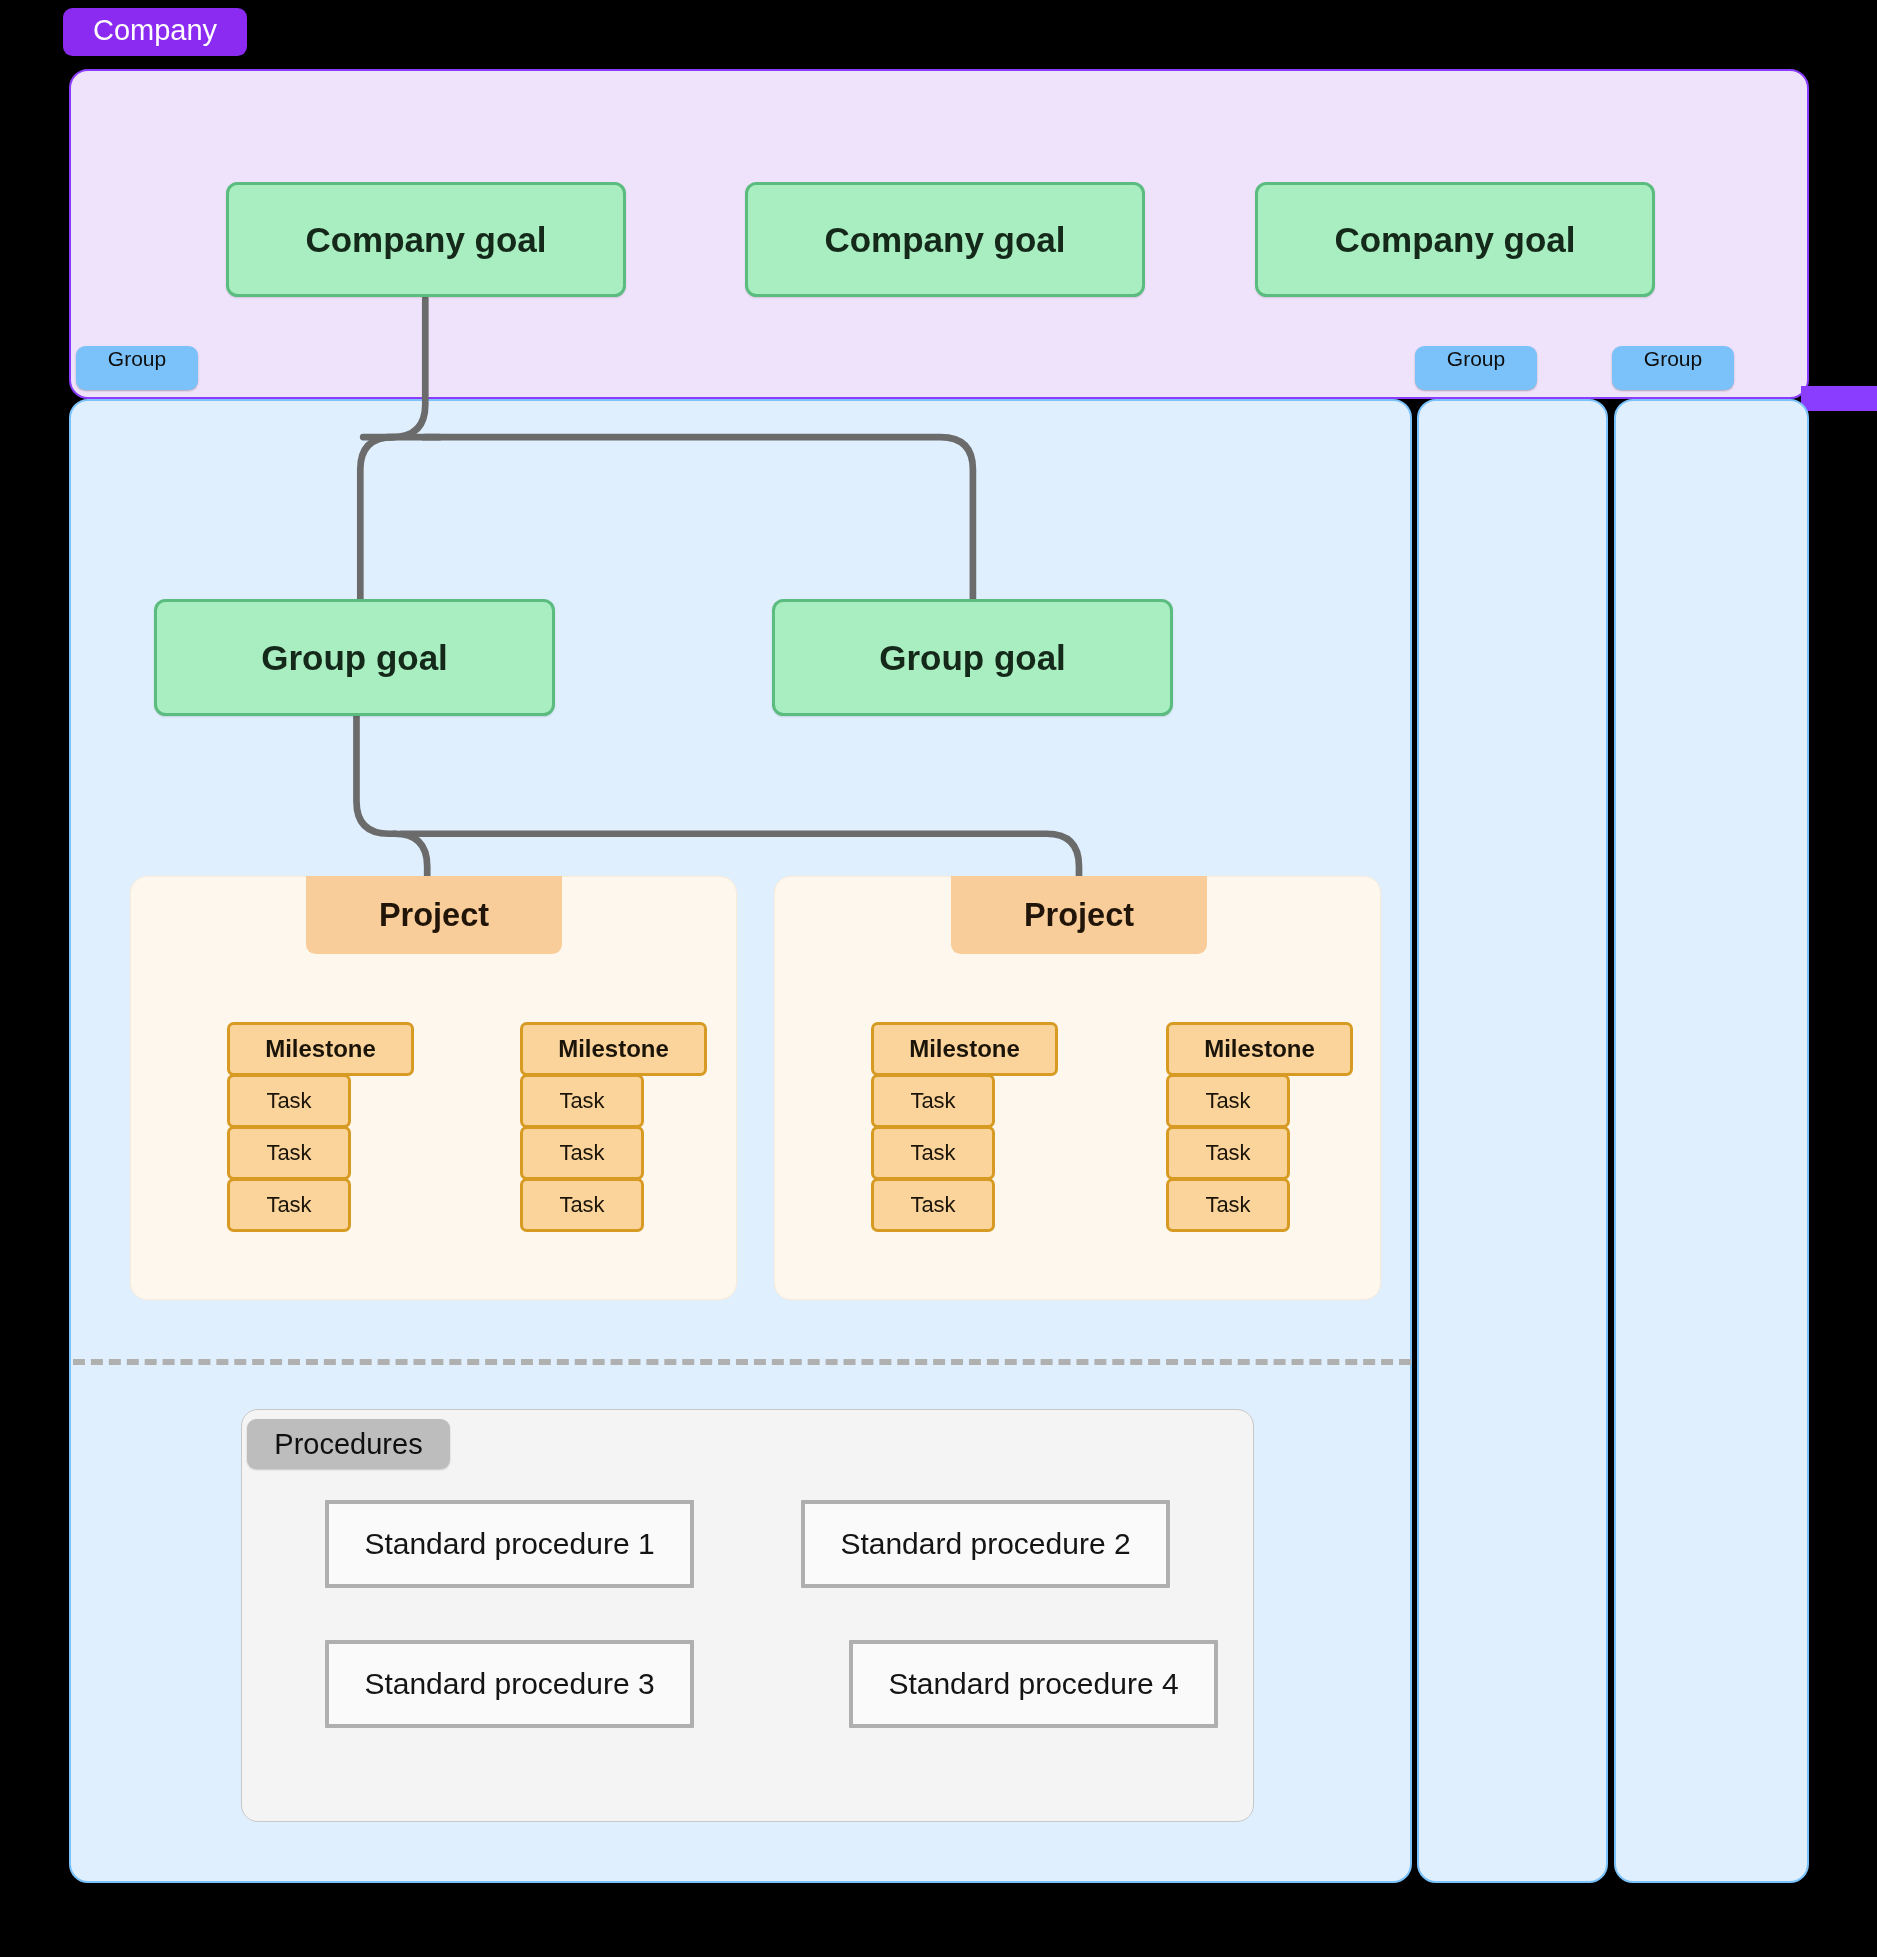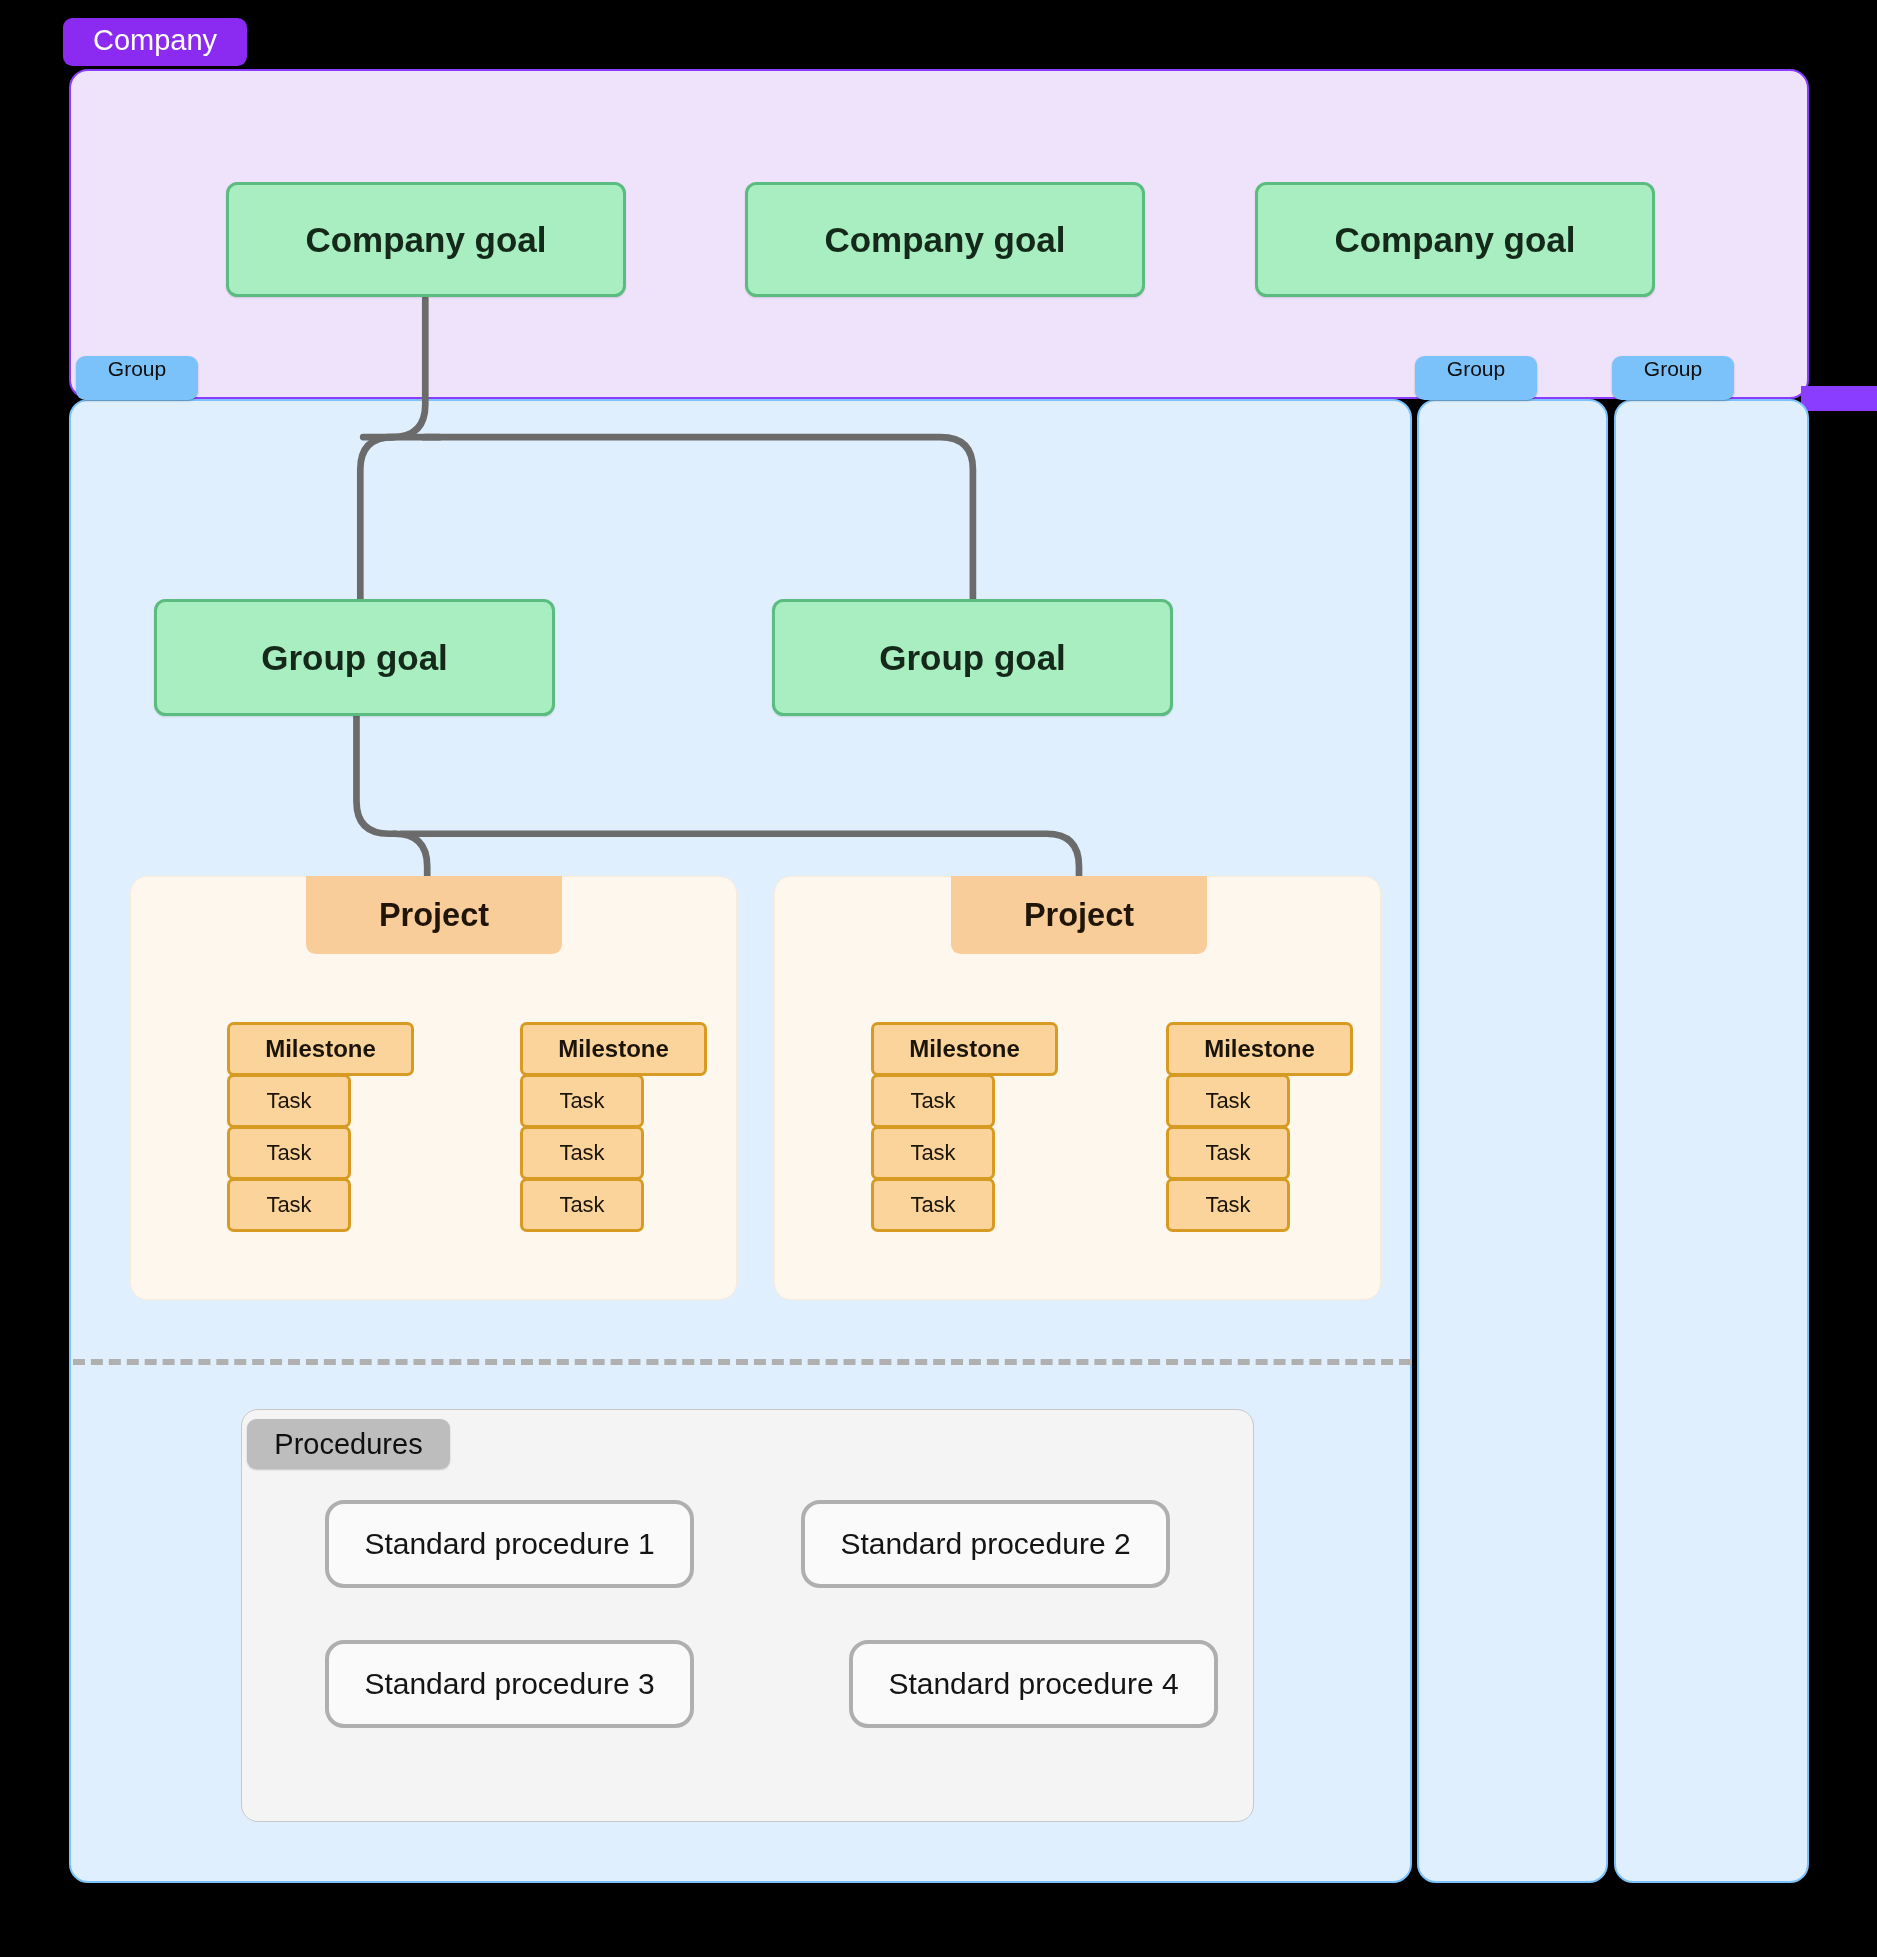--- a/index.html
+++ b/index.html
@@ -22,21 +22,20 @@
   
   .tag {
     position: absolute;
     display: flex;
     align-items: center;
     justify-content: center;
     border-radius: 9.6px;
     white-space: nowrap;
     z-index: 40;
     box-shadow: 0 1px 1.9px rgba(0,0,0,0.28);
-    margin-top: 10px;
   }
   .tag-company {
     left: 63px; top: 7.6px;
     width: 184px; height: 48px;
     background: #8B2BF2;
     color: #ffffff;
     font-size: 29px;
     padding-bottom: 1.9px;
   }
   .tag-group {
@@ -214,21 +213,21 @@
     z-index: 26;
     box-shadow: 0 1px 1.9px rgba(0,0,0,0.2);
   }
   .procedure {
     position: absolute;
     display: flex;
     align-items: center;
     justify-content: center;
     background: #FAFAFA;
     border: 4.8px solid #AFAFAF;
-    border-radius: 19px;
+    border-radius: 1px;
     color: #141414;
     font-size: 30px;
     white-space: nowrap;
     z-index: 27;
     width: 369px;
     height: 88px;
   }
   .proc-1 { left: 325px; top: 1500px; }
   .proc-2 { left: 801px; top: 1500px; }
   .proc-3 { left: 325px; top: 1640px; }

